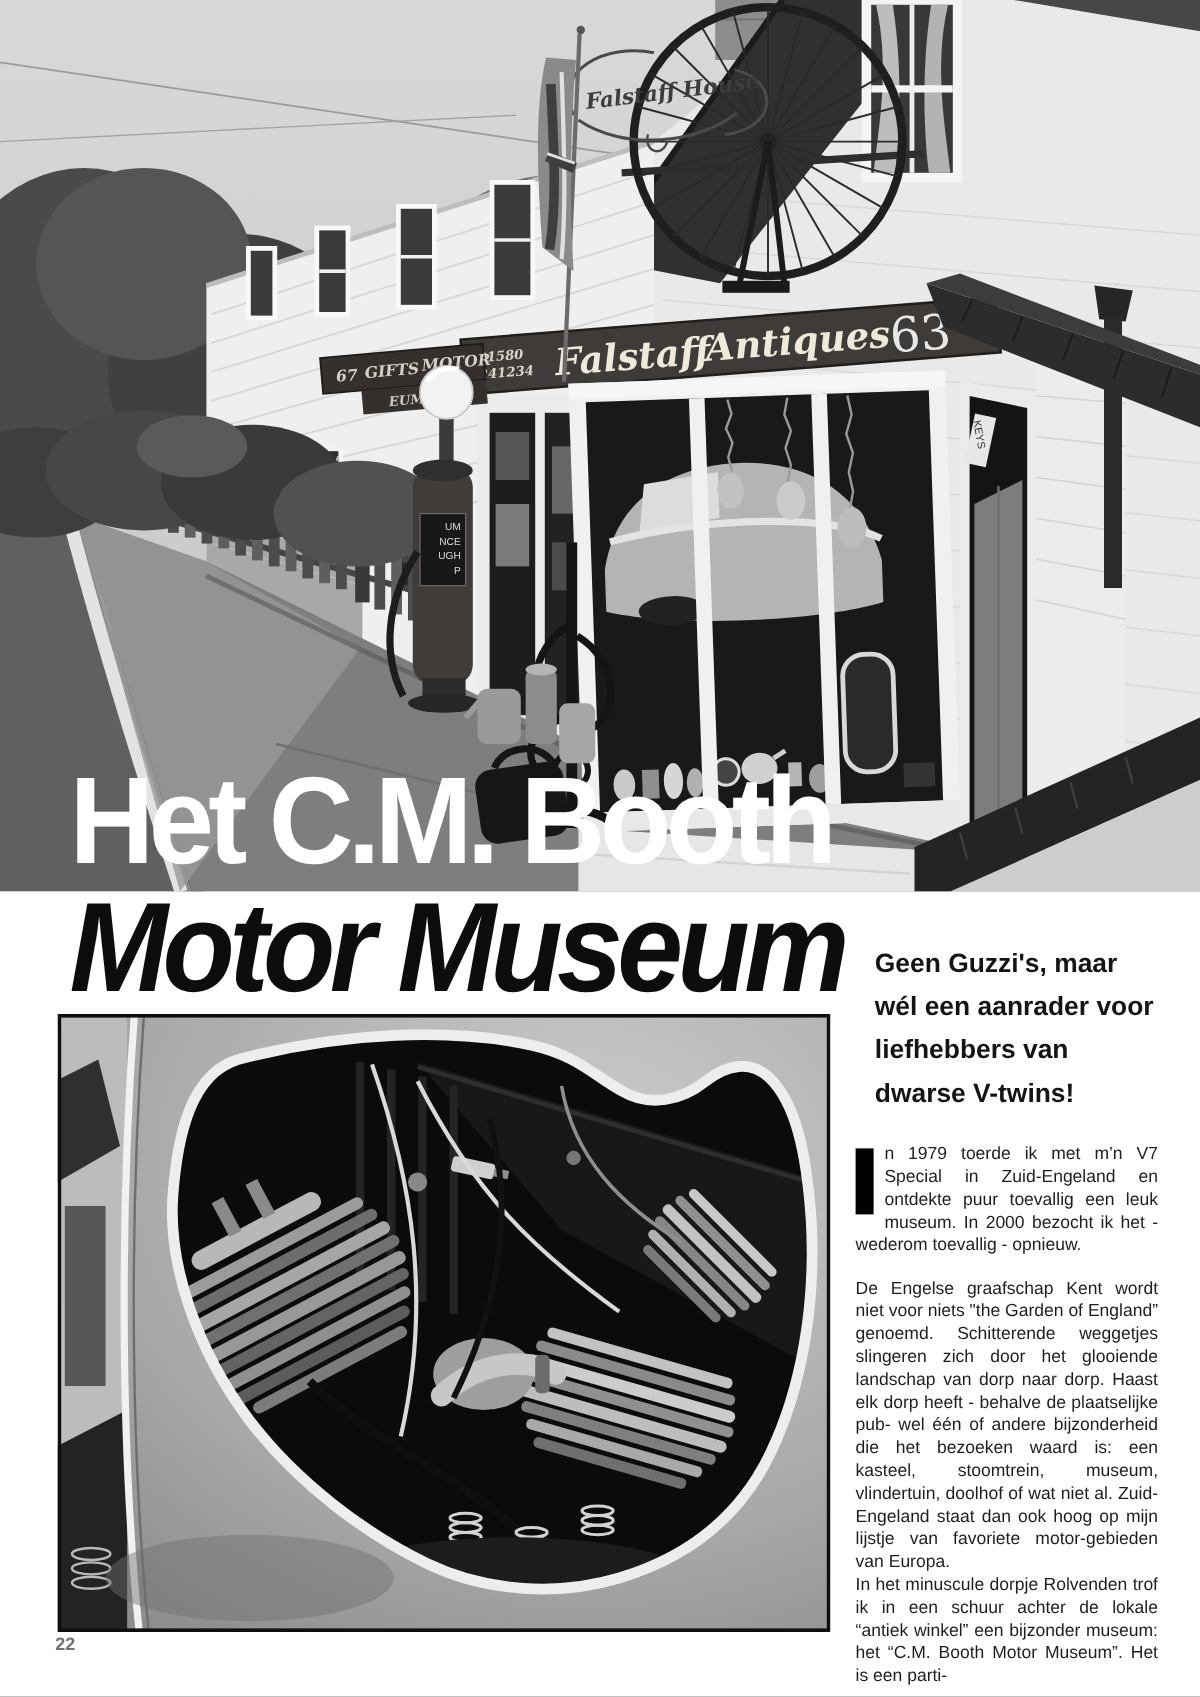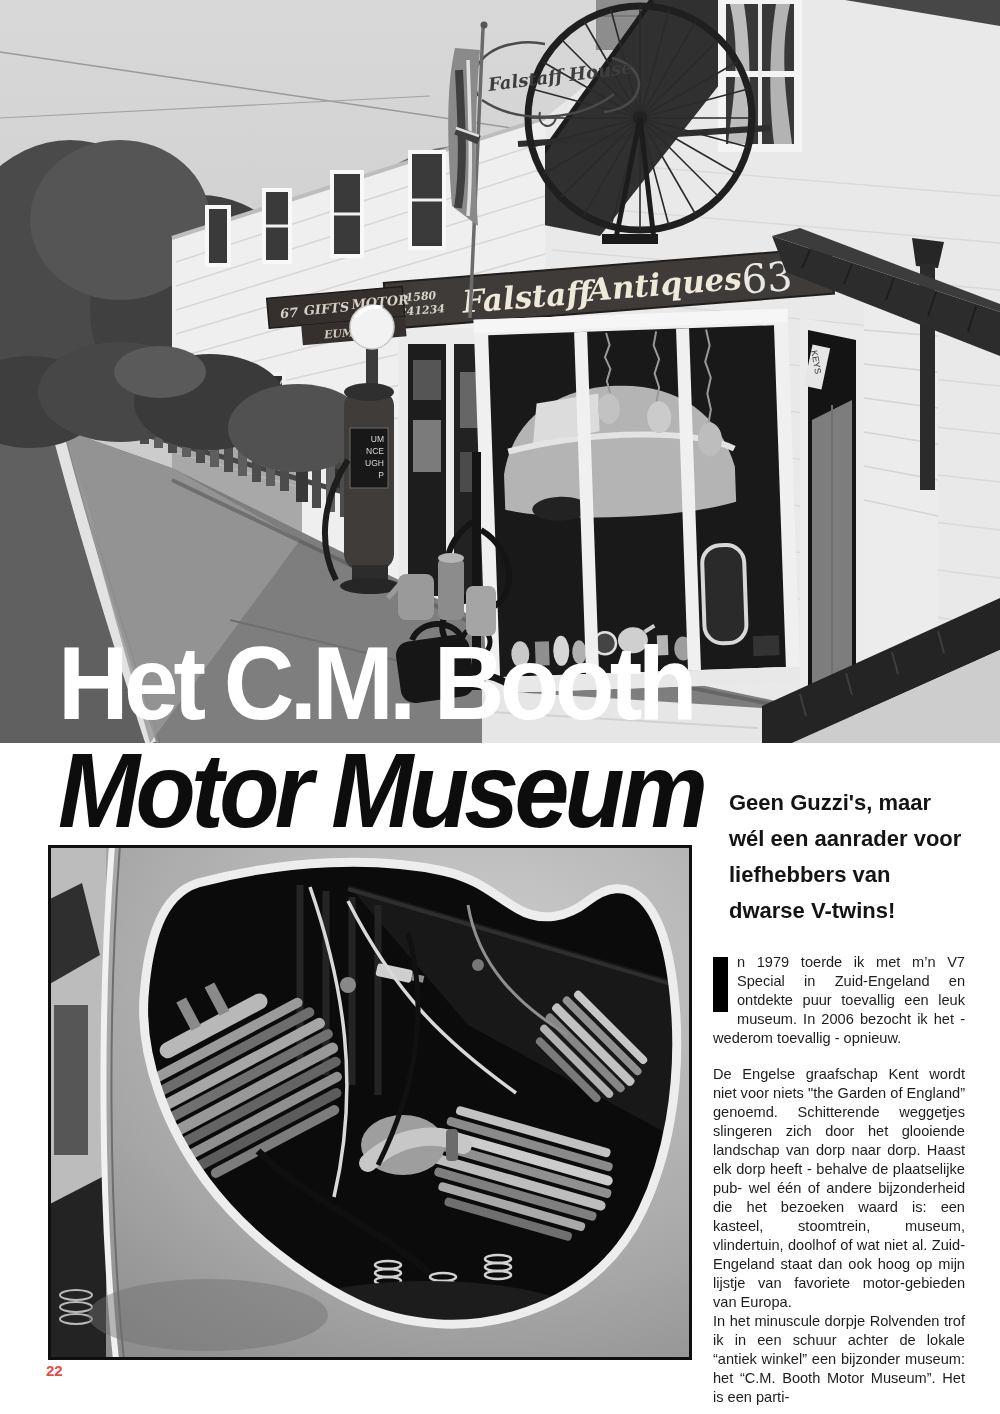--- a/index.html
+++ b/index.html
@@ -11,21 +11,21 @@
        color:#ffffff;letter-spacing:-5px;white-space:nowrap;transform:scaleX(.95);transform-origin:0 0;}
   .hl2{position:absolute;left:58px;top:740px;font-size:106px;line-height:100px;font-weight:900;
        font-style:italic;color:#0d0d0d;letter-spacing:-5px;white-space:nowrap;transform:scaleX(.93);
        transform-origin:0 0;}
   .col{position:absolute;left:713px;top:785px;width:252px;color:#1b1b1b;}
   .intro{font-size:22px;line-height:36px;font-weight:bold;color:#141414;margin:0 0 24px 16px;}
   .body-p{font-size:14.6px;line-height:19px;text-align:justify;margin:0;color:#1d1d1d;}
   .body-p.gap{margin-bottom:17px;}
   .dropcap{float:left;width:15px;height:55px;background:#000;margin:4px 9px 1px 0;
            font-size:0;color:transparent;overflow:hidden;}
-  .pageno{position:absolute;left:46px;top:1362px;font-size:15px;font-weight:bold;color:#ef4444;}
+  .pageno{position:absolute;left:46px;top:1362px;font-size:15px;font-weight:bold;color:#737373;}
   svg text{user-select:none;}
   .blackletter{font-family:"DejaVu Serif", serif;font-style:italic;font-weight:bold;}
 </style>
 </head>
 <body>
 
 <div class="page">
 
   <svg class="photo-top" viewBox="0 0 1000 743" preserveAspectRatio="none" aria-hidden="true">
     <defs>
@@ -455,20 +455,20 @@
       <ellipse cx="380" cy="478" rx="160" ry="42" fill="#1c1c1c"></ellipse>
     </g>
 
     <path d="M150,38 C240,14 330,12 395,26 C432,34 448,52 470,64 C494,78 520,72 540,56 C558,42 578,38 594,54 C614,74 624,112 628,172 C632,242 620,312 594,366 C570,416 528,452 468,470 C418,485 358,482 308,458 C258,434 198,390 158,336 C118,282 92,212 96,152 C100,98 112,50 150,38 Z" fill="none" stroke="#ededed" stroke-width="9"></path>
     <ellipse cx="160" cy="470" rx="120" ry="36" fill="#6f6f6f" opacity="0.45"></ellipse>
     <rect x="1.5" y="1.5" width="641" height="512" fill="none" stroke="#0f0f0f" stroke-width="3"></rect>
   </svg>
 
   <div class="col">
     <p class="intro">Geen Guzzi's, maar wél een aanrader voor liefhebbers van dwarse V-twins!</p>
-    <p class="body-p gap"><span class="dropcap">I</span><span>n 1979 toerde ik met m’n V7 Special in Zuid-Engeland en ontdekte puur toevallig een leuk museum. In 2006 bezocht ik het - wederom toevallig - opnieuw.</span></p>
+    <p class="body-p gap"><span class="dropcap">I</span><span>n 1979 toerde ik met m’n V7 Special in Zuid-Engeland en ontdekte puur toevallig een leuk museum. In 2000 bezocht ik het - wederom toevallig - opnieuw.</span></p>
     <p class="body-p">De Engelse graafschap Kent wordt niet voor niets "the Garden of England” genoemd. Schitterende weggetjes slingeren zich door het glooiende landschap van dorp naar dorp. Haast elk dorp heeft - behalve de plaatselijke pub- wel één of andere bijzonderheid die het bezoeken waard is: een kasteel, stoomtrein, museum, vlindertuin, doolhof of wat niet al. Zuid-Engeland staat dan ook hoog op mijn lijstje van favoriete motor-gebieden van Europa.</p>
     <p class="body-p">In het minuscule dorpje Rolvenden trof ik in een schuur achter de lokale “antiek winkel” een bijzonder museum: het “C.M. Booth Motor Museum”. Het is een parti-</p>
   </div>
 
   <div class="pageno">22</div>
 
 </div>
 
 </body></html>

